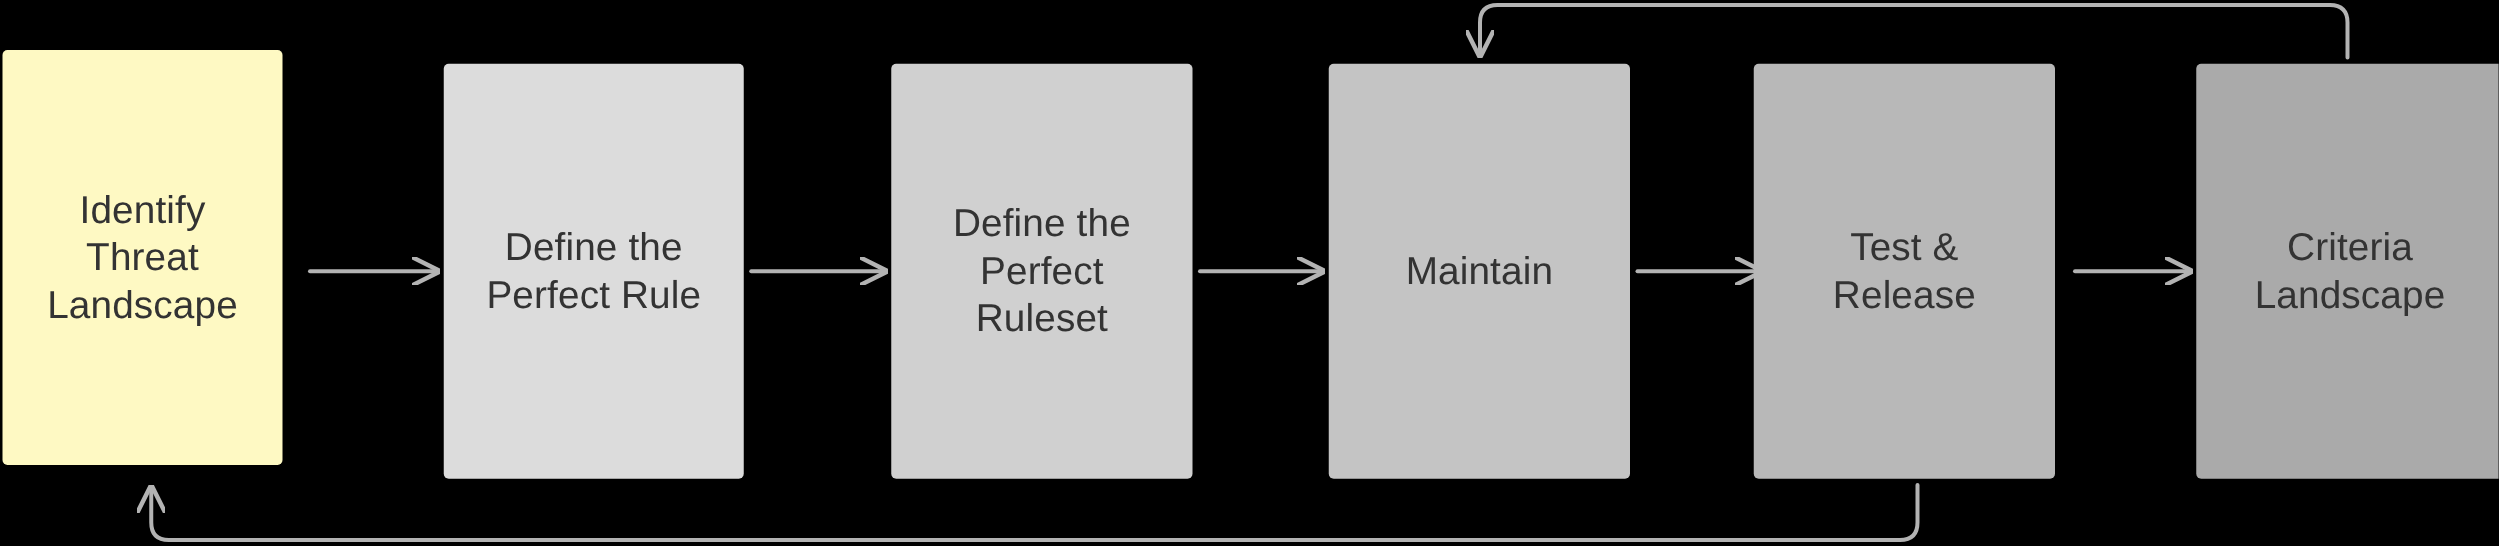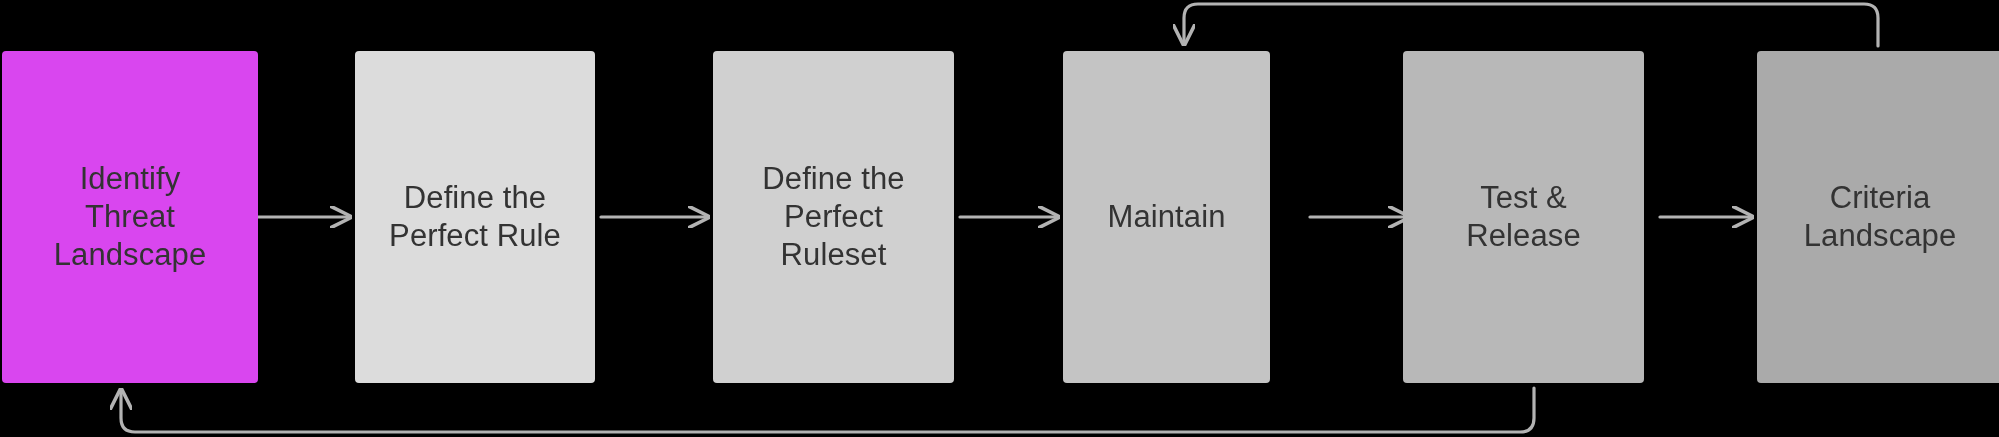--- a/index.html
+++ b/index.html
@@ -57,38 +57,38 @@
       <path d="M 960 217 L 1058 217" marker-end="url(#ah)"></path>
       <path d="M 1310 217 L 1408 217" marker-end="url(#ah)"></path>
       <path d="M 1660 217 L 1752 217" marker-end="url(#ah)"></path>
 
       <path d="M 1878 46 L 1878 18 Q 1878 4 1864 4 L 1198 4 Q 1184 4 1184 18 L 1184 44" marker-end="url(#ah)"></path>
 
       <path d="M 1534 388 L 1534 418 Q 1534 432 1520 432 L 135 432 Q 121 432 121 418 L 121 390" marker-end="url(#ah)"></path>
     </g>
   </svg>
 
-  <div class="node" style="left:2px;top:51px;width:256px;height:332px;background:#d946ef;">
+  <div class="node" style="left:2px;top:40px;width:224px;height:332px;background:#fef9c3;">
     <span>Identify
 Threat
 Landscape</span>
   </div>
 
   <div class="node" style="left:355px;top:51px;width:240px;height:332px;background:#dcdcdc;">
     <span>Define the
 Perfect Rule</span>
   </div>
 
   <div class="node" style="left:713px;top:51px;width:241px;height:332px;background:#d0d0d0;">
     <span>Define the
 Perfect
 Ruleset</span>
   </div>
 
-  <div class="node" style="left:1063px;top:51px;width:207px;height:332px;background:#c4c4c4;">
+  <div class="node" style="left:1063px;top:51px;width:241px;height:332px;background:#c4c4c4;">
     <span>Maintain</span>
   </div>
 
   <div class="node" style="left:1403px;top:51px;width:241px;height:332px;background:#b8b8b8;">
     <span>Test &amp;
 Release</span>
   </div>
 
   <div class="node" style="left:1757px;top:51px;width:246px;height:332px;background:#aaaaaa;">
     <span>Criteria

